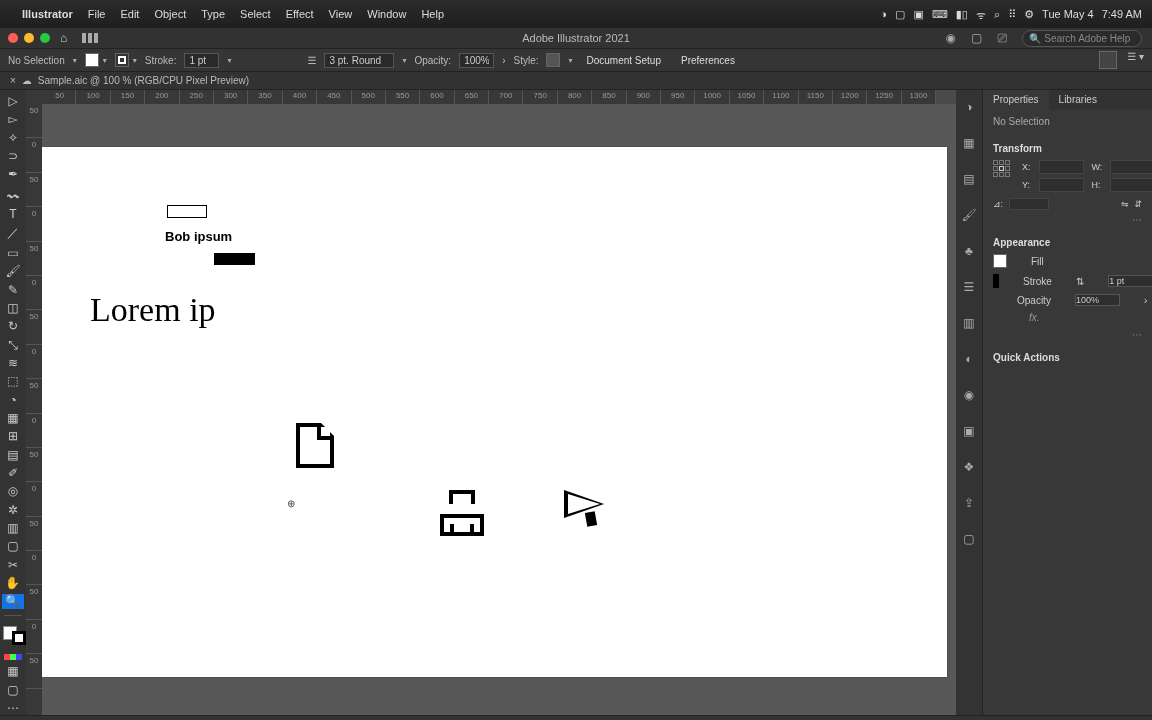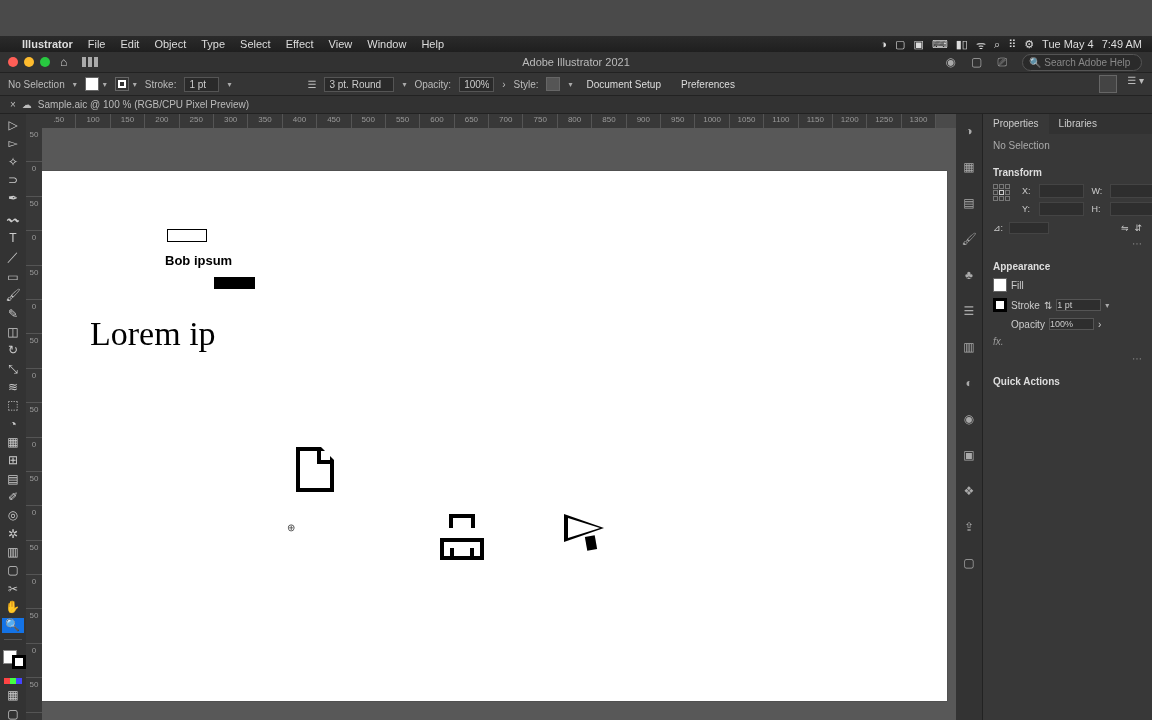--- a/index.html
+++ b/index.html
@@ -11,28 +11,27 @@
     }
     body {
       width: 1152px;
       height: 720px;
       background: #4a4a4a;
       overflow: hidden;
       position: relative;
     }
     
     .mac-menubar {
-      height: 16px;
+      height: 28px;
       background: linear-gradient(#2b2b2b, #1f1f1f);
       display: flex;
       align-items: center;
       padding: 0 10px;
       color: #ddd;
       font-size: 11px;
-      margin-top: 36px;
     }
     .mac-menubar .apple {
       margin-right: 12px;
     }
     .mac-menubar .menu-item {
       margin-right: 15px;
       cursor: pointer;
     }
     .mac-menubar .app-name {
       font-weight: bold;
@@ -525,38 +524,39 @@
     .angle-row input {
       width: 40px;
       background: #2e2e2e;
       border: 1px solid #444;
       color: #888;
       font-size: 9px;
     }
     .appearance-row {
       display: flex;
       align-items: center;
-      gap: 4px;
+      gap: 24px;
       margin-bottom: 6px;
     }
     .appearance-row .sw {
       width: 14px;
       height: 14px;
       border: 1px solid #666;
     }
     .appearance-row input {
       width: 45px;
       background: #2e2e2e;
       border: 1px solid #555;
       color: #ccc;
       font-size: 9px;
     }
     .fx-row {
       font-style: italic;
       color: #999;
+      margin-left: 36px;
     }
     .ref-point {
       display: inline-grid;
       grid-template-columns: repeat(3, 5px);
       grid-gap: 1px;
       margin-right: 6px;
     }
     .ref-point div {
       width: 5px;
       height: 5px;

